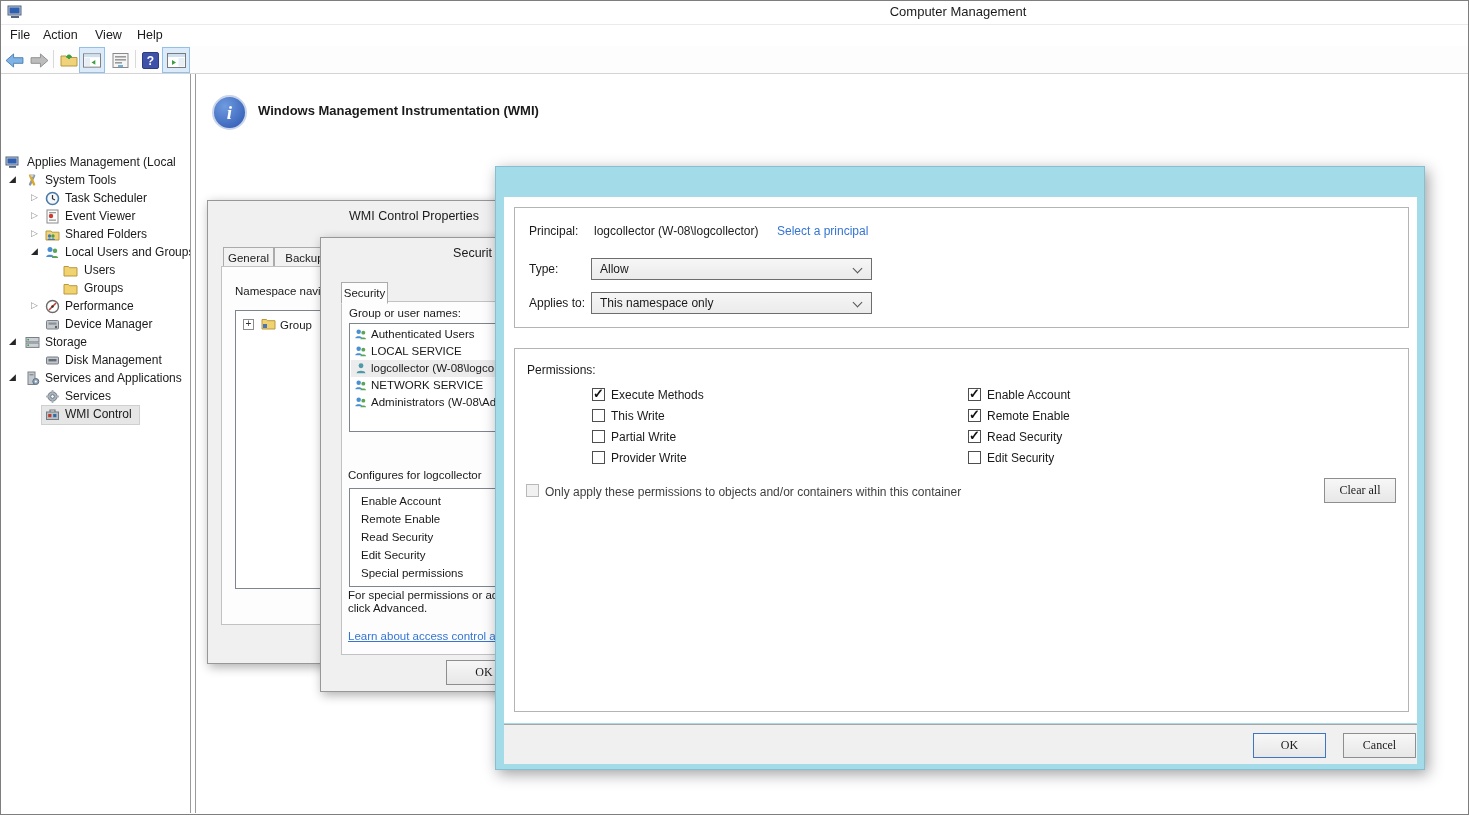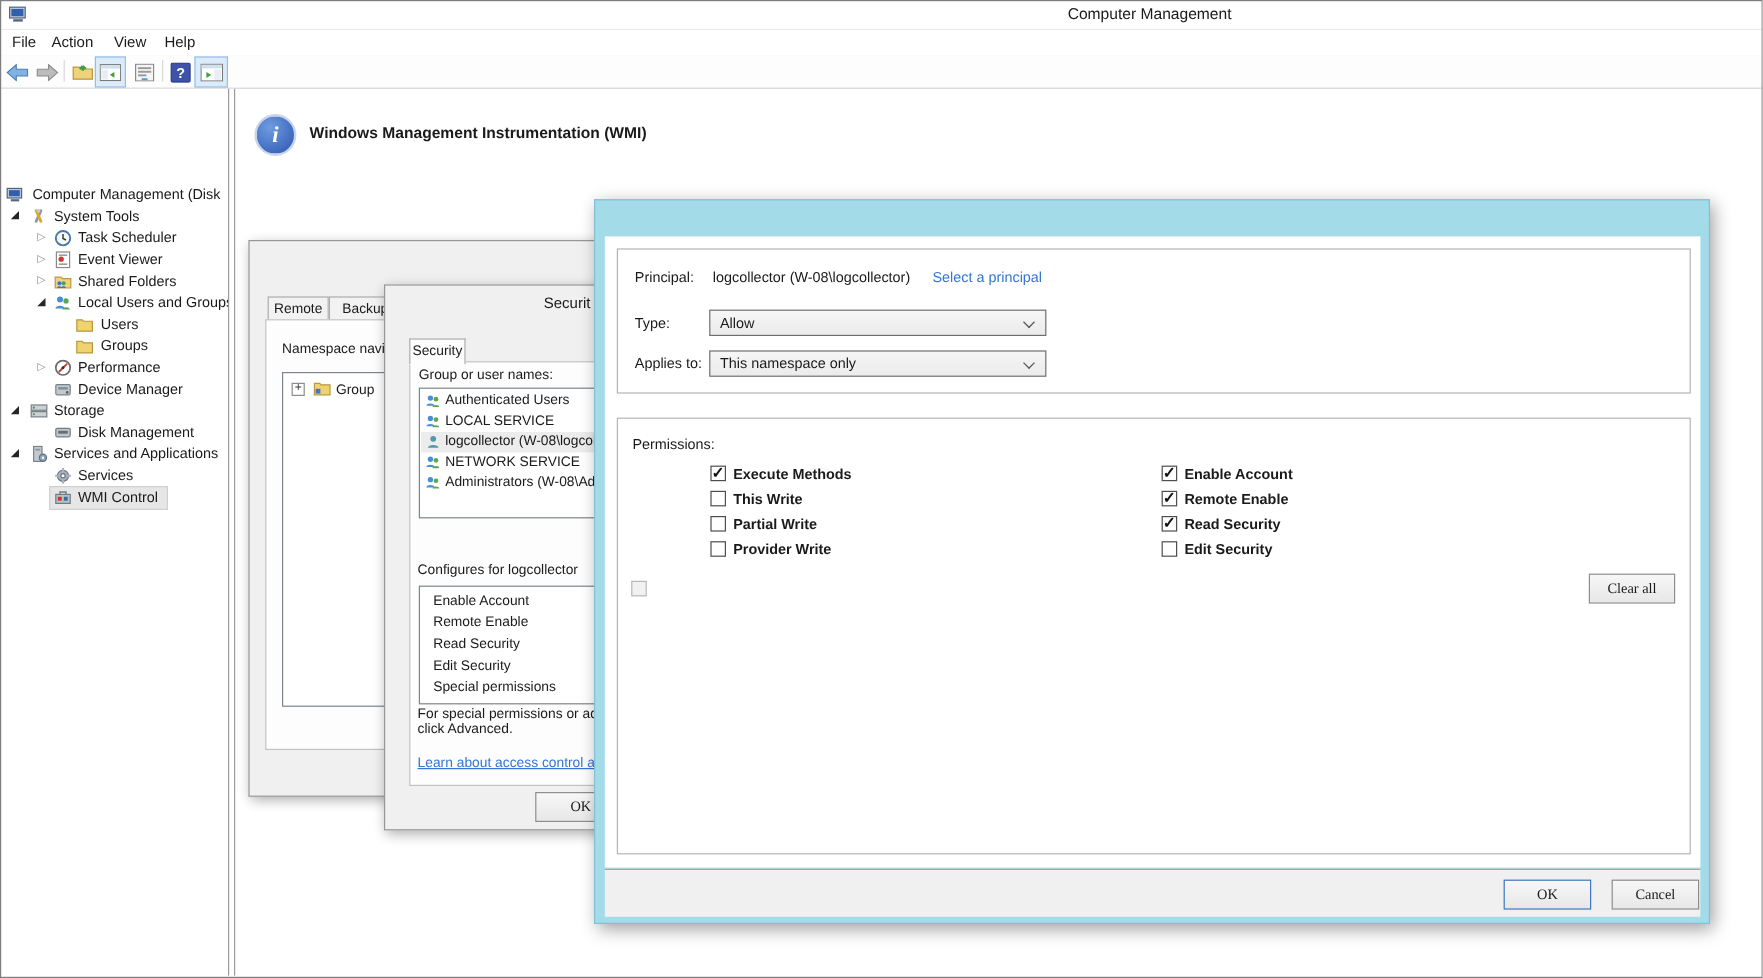--- a/index.html
+++ b/index.html
@@ -57,21 +57,21 @@
   .permbody{position:absolute;left:8px;top:30px;width:913px;height:526px;background:#ffffff;}
   .permstrip{position:absolute;left:8px;top:557px;width:913px;height:39px;background:#f0f0f0;border-top:1px solid #a6a6a6;}
   .groupbox{position:absolute;background:#ffffff;border:1px solid #b4b4b4;}
   .dd{position:absolute;height:22px;background:linear-gradient(#f6f6f6,#ebebeb);border:1px solid #6d6d6d;
       font-size:12px;box-sizing:border-box;line-height:20px;padding-left:8px;}
   .dd::after{content:"";position:absolute;right:10px;top:6px;width:6px;height:6px;
       border-right:1.5px solid #555;border-bottom:1.5px solid #555;transform:rotate(45deg);}
   .cb{position:absolute;width:13px;height:13px;background:#fff;border:1px solid #4e4e4e;box-sizing:border-box;}
   .cb.checked::after{content:"✓";position:absolute;left:0px;top:-3px;font-size:13px;font-weight:bold;color:#111;}
   .cb.disabled{background:#f1f1f1;border-color:#b9b9b9;}
-  .cblabel{position:absolute;font-size:12px;white-space:nowrap;font-weight:bold;}
+  .cblabel{position:absolute;font-size:12px;white-space:nowrap;}
   .flabel{position:absolute;font-size:12px;white-space:nowrap;}
   .s-label{position:absolute;font-size:11.5px;white-space:nowrap;}
   .plusbox{position:absolute;width:11px;height:11px;border:1px solid #8c8c8c;background:#fff;box-sizing:border-box;
            font-size:10px;line-height:8px;text-align:center;color:#333;}
   .minbar{width:10px;height:2px;background:#333;}
   .maxbox{width:10px;height:9px;border:1.4px solid #333;}
 </style>
 </head>
 <body>
 
@@ -146,21 +146,21 @@
   </div>
 
   <div class="abs treepanel">
 
     <div class="trow" style="top:80px">
       <svg style="left:4px" width="15" height="15" viewBox="0 0 15 15">
         <rect x="1" y="2" width="12" height="8" fill="#b9c6da" stroke="#54657f"></rect>
         <rect x="2.5" y="3.5" width="9" height="5" fill="#2f5fae"></rect>
         <rect x="4" y="11" width="7" height="1.8" fill="#54657f"></rect>
         </svg>
-      <span class="lbl" style="left:26px">Computer Management (Disk</span>
+      <span class="lbl" style="left:26px">Applies Management (Local</span>
     </div>
 
     <div class="trow" style="top:98px">
       <span class="exp" style="left:8px">◢</span>
       <svg style="left:24px" width="14" height="15" viewBox="0 0 14 15">
         <rect x="5.9" y="1" width="2.4" height="12" rx="1" fill="#8d98a5" transform="rotate(24 7 7)"></rect>
         <rect x="5.9" y="1" width="2.4" height="12" rx="1" fill="#d8a92c" transform="rotate(-24 7 7)"></rect>
         <circle cx="7" cy="2.6" r="1.6" fill="#c4cdd6"></circle>
         </svg>
       <span class="lbl" style="left:44px">System Tools</span>
@@ -291,21 +291,22 @@
         </svg>
       <span class="lbl" style="left:64px">WMI Control</span>
     </div>
   </div>
   <div class="abs paneldiv"></div>
 
   <div class="abs infocircle">i</div>
   <span class="abs nowrap" style="left:258px;top:103px;font-size:13px;font-weight:bold">Windows Management Instrumentation (WMI)</span>
 
   <div class="abs dlg" style="left:207px;top:200px;width:412px;height:462px;z-index:10">
-    <div class="tab unsel" style="left:15px;top:46px;width:49px">Remote</div>
+    <div class="dlg-title nowrap">WMI Control Properties</div>
+    <div class="tab unsel" style="left:15px;top:46px;width:49px">General</div>
     <div class="tab unsel" style="left:66px;top:46px;width:62px">Backup/</div>
     <div class="tabpanel" style="left:13px;top:65px;width:386px;height:357px">
       <span class="s-label" style="left:13px;top:18px">Namespace navig</span>
       <div class="listbox" style="left:13px;top:43px;width:348px;height:277px">
         <div class="plusbox" style="left:7px;top:8px">+</div>
         <svg class="abs" style="left:25px;top:5px" width="15" height="15" viewBox="0 0 15 15">
           <path d="M1 3.5h4.5l1 1.2H14V13H1z" fill="#f0d26e" stroke="#b9983f"></path>
           <rect x="2" y="8" width="4" height="4" fill="#4a76b8"></rect>
           </svg>
         <span class="s-label" style="left:44px;top:8px">Group</span>
@@ -416,20 +417,21 @@
         <div class="cb checked" style="left:453px;top:39px"></div>
         <span class="cblabel" style="left:472px;top:39px">Enable Account</span>
         <div class="cb checked" style="left:453px;top:60px"></div>
         <span class="cblabel" style="left:472px;top:60px">Remote Enable</span>
         <div class="cb checked" style="left:453px;top:81px"></div>
         <span class="cblabel" style="left:472px;top:81px">Read Security</span>
         <div class="cb" style="left:453px;top:102px"></div>
         <span class="cblabel" style="left:472px;top:102px">Edit Security</span>
 
         <div class="cb disabled" style="left:11px;top:135px"></div>
+        <span class="cblabel" style="left:30px;top:136px;color:#3f3f3f">Only apply these permissions to objects and/or containers within this container</span>
         <div class="btn" style="left:809px;top:129px;width:70px;height:23px">Clear all</div>
       </div>
     </div>
 
     <div class="permstrip">
       <div class="btn default" style="left:749px;top:8px;width:71px;height:23px">OK</div>
       <div class="btn" style="left:839px;top:8px;width:71px;height:23px">Cancel</div>
     </div>
   </div>
 

